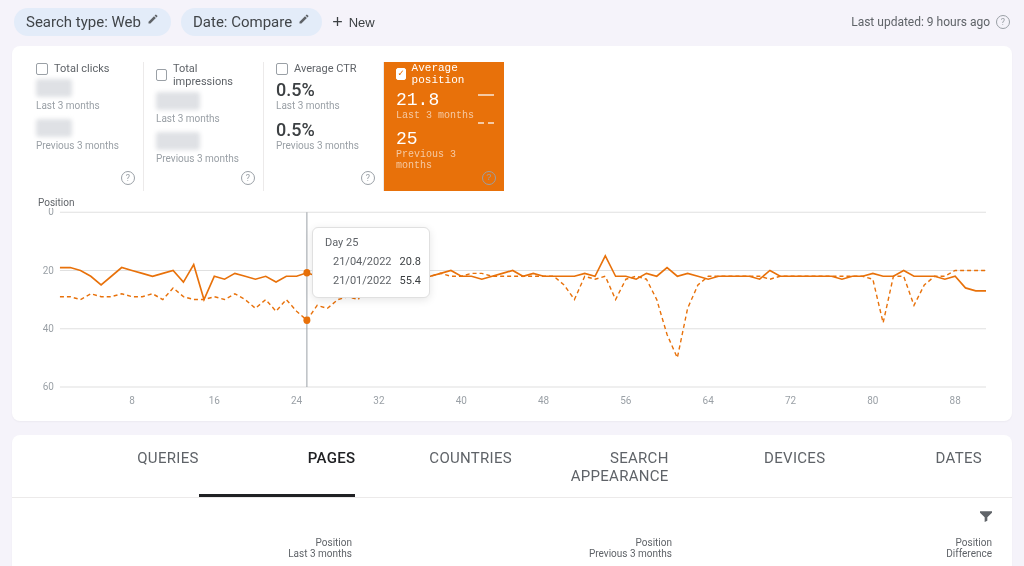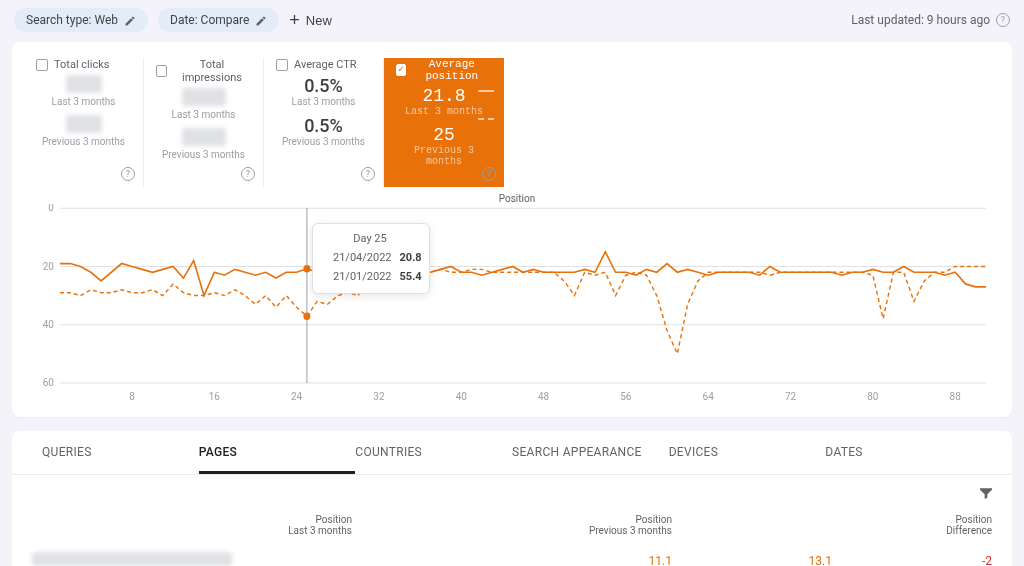--- a/index.html
+++ b/index.html
@@ -11,42 +11,41 @@
     width: 1024px;
     height: 566px;
     overflow: hidden;
   }
   
   .topbar {
     display: flex; align-items: center; padding: 8px 14px 4px; gap: 10px;
   }
   .chip {
     background: #e3ecf9; color: #414549; border-radius: 14px;
-    padding: 5px 12px; display: inline-flex; align-items: flex-end; gap: 6px;
-    font-size: 12px; cursor: pointer;
+    padding: 5px 12px; display: inline-flex; align-items: flex-start; gap: 6px;
+    font-size: 15px; cursor: pointer;
   }
   .chip svg { width: 12px; height: 12px; fill: #5f6368; }
   .newbtn {
     background: transparent; border: none; font-size: 13px; color: #3c4043;
     display: inline-flex; align-items: center; gap: 6px; cursor: pointer;
   }
   .newbtn .plus { font-size: 18px; line-height: 12px; }
   .topright {
     margin-left: auto; font-size: 12px; color: #5f6368;
     display: inline-flex; align-items: center; gap: 6px;
   }
   .help-ico { width: 14px; height: 14px; border: 1px solid #9aa0a6; border-radius: 50%;
     display: inline-flex; align-items: center; justify-content: center;
     font-size: 9px; color: #9aa0a6; }
 
   
   .card {
     background: #fff; border-radius: 8px; margin: 6px 12px 14px;
     box-shadow: 0 1px 2px rgba(0,0,0,.04);
-    text-align: center;
   }
 
   
   .metrics { display: flex; padding: 16px 0 0 0; }
   .metric {
     width: 120px; padding: 0 12px 12px; border-right: 1px solid #eceaea;
     position: relative; cursor: pointer; font-size: 11px;
   }
   .metric:first-child { margin-left: 12px; }
   .metric.selected {
@@ -77,28 +76,28 @@
   .yaxis-lbl { font-size: 10px; fill: #9aa0a6; }
   .xaxis-lbl { font-size: 10px; fill: #9aa0a6; }
   .vline { stroke: #9aa0a6; stroke-width:1; }
   .dot { fill:#e8710a; }
   .tooltip {
     position:absolute; left:300px; top:36px; background:#fff;
     border:1px solid #e0e0e0; border-radius:6px; box-shadow:0 2px 8px rgba(0,0,0,.1);
     padding:8px 14px 10px 12px; font-size:11px; width:118px;
   }
   .tooltip .ttrow { display:flex; align-items:center; gap:8px; margin-top:6px; color:#5f6368;}
-  .tooltip .ttval { margin-left:auto; font-weight:700; color:#3c4043;}
+  .tooltip .ttval { margin-left:auto; font-weight:400; color:#3c4043;}
   .legline { width:12px; display:inline-block; border-top:2px solid #e8710a; }
   .legline.dashed { border-top:2px dashed #e8710a; }
 
   
   .card2 { background:#fff; border-radius:8px; margin:0 12px; box-shadow:0 1px 2px rgba(0,0,0,.04); }
   .tabs { display:flex; border-bottom:1px solid #eceaea; padding: 0 30px; }
-  .tab { flex:1; text-align:left; font-size:12px; letter-spacing:.3px;
+  .tab { flex:1; text-align:right; font-size:15px; letter-spacing:.3px;
     color:#5f6368; padding:14px 0 12px; cursor:pointer; text-transform:uppercase; }
   .tab.active { color:#202124; border-bottom:3px solid #202124; font-weight:500; }
   .filterbtn { padding:10px 18px 4px; display:flex; justify-content:flex-end; }
   .filter-ico svg { width:16px; height:16px; fill:#5f6368; cursor:pointer; }
 
   
   .tblhead { display:flex; padding:6px 20px 6px; font-size:10px; color:#5f6368; align-items:flex-end;}
   .col-page { flex:3; }
   .col-r { flex:1; text-align:right; }
   .tblrow { display:flex; padding:10px 20px; font-size:12px; align-items:center; border-top:1px solid #f1efe f;}

